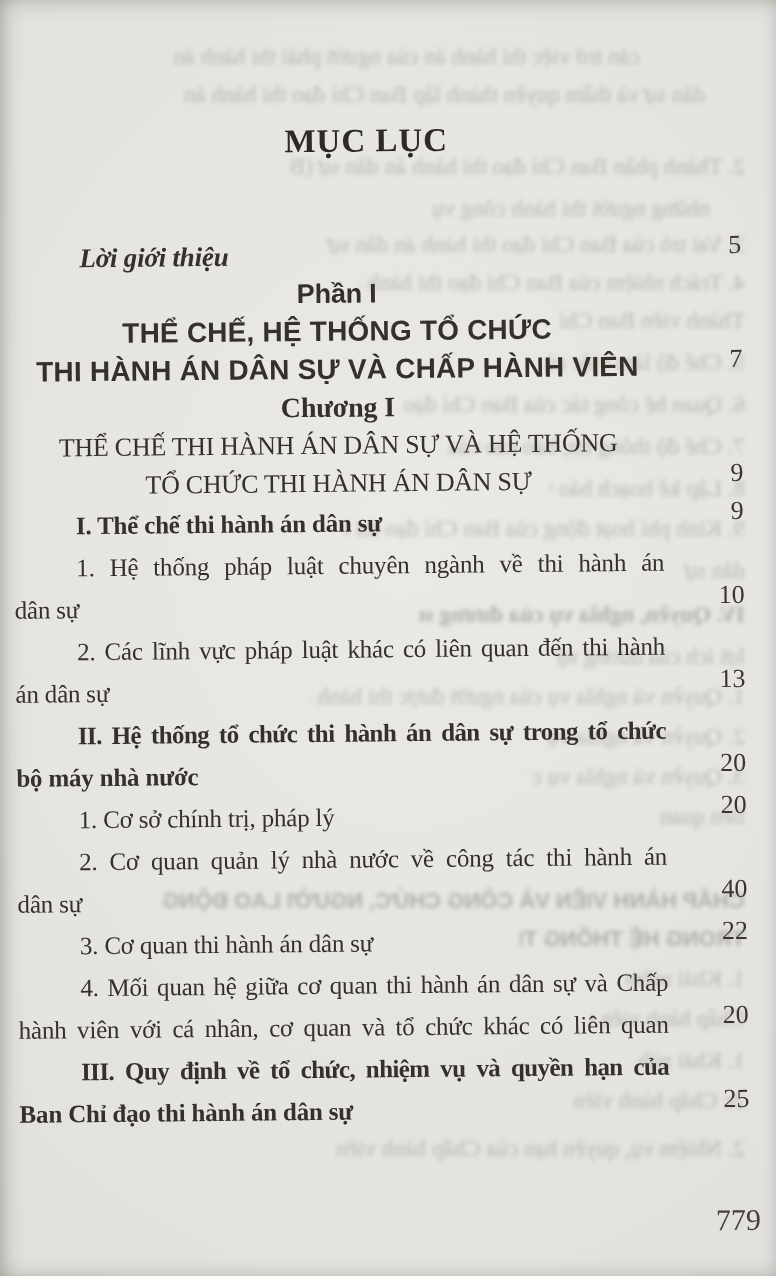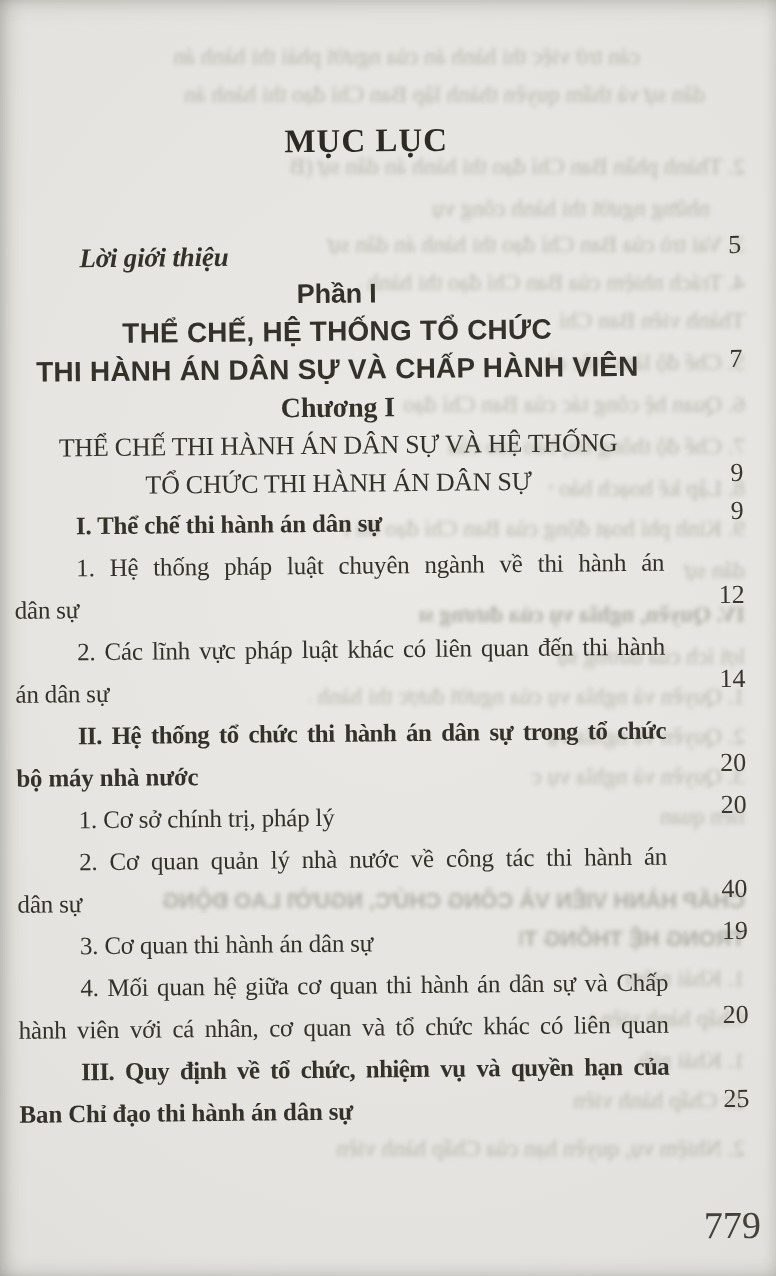--- a/index.html
+++ b/index.html
@@ -48,21 +48,21 @@
   .chap-cap .t{width:650px;text-align:center;font-size:26px;letter-spacing:-.3px;}
   .sect .t{padding-left:62px;font-weight:bold;}
   .sect-cont .t{font-weight:bold;}
   .item-first .t{padding-left:62px;}
   .justify .t{
     white-space:normal;text-align:justify;text-align-last:justify;
     width:650px;box-sizing:border-box;word-spacing:-.5px;
   }
   .sect.justify .t{letter-spacing:-.6px;word-spacing:-1px;}
   .folio{
-    position:absolute;right:15px;top:1203px;font-size:38px;color:#45413a;
+    position:absolute;right:15px;top:1203px;font-size:30px;color:#45413a;
     transform:rotate(-0.5deg);
     font-family:Liberation Serif, serif;
   }
 </style>
 </head>
 <body>
 
 <div class="page">
   <div id="bleed">
       <div class="bleed" style="left: 95px; top: 42px; width: 545px;">cản trở việc thi hành án của người phải thi hành án</div>
@@ -121,28 +121,28 @@
         </div>
         <div class="l sect">
           <span class="t">I. Thể chế thi hành án dân sự</span>
           <span class="num">9</span>
         </div>
         <div class="l item-first justify">
           <span class="t">1. Hệ thống pháp luật chuyên ngành về thi hành án</span>
         </div>
         <div class="l item-cont">
           <span class="t">dân sự</span>
-          <span class="num">12</span>
+          <span class="num">10</span>
         </div>
         <div class="l item-first justify">
           <span class="t">2. Các lĩnh vực pháp luật khác có liên quan đến thi hành</span>
         </div>
         <div class="l item-cont">
           <span class="t">án dân sự</span>
-          <span class="num">14</span>
+          <span class="num">13</span>
         </div>
         <div class="l sect justify">
           <span class="t">II. Hệ thống tổ chức thi hành án dân sự trong tổ chức</span>
         </div>
         <div class="l sect-cont">
           <span class="t">bộ máy nhà nước</span>
           <span class="num">20</span>
         </div>
         <div class="l item-first">
           <span class="t">1. Cơ sở chính trị, pháp lý</span>
@@ -150,21 +150,21 @@
         </div>
         <div class="l item-first justify">
           <span class="t">2. Cơ quan quản lý nhà nước về công tác thi hành án</span>
         </div>
         <div class="l item-cont">
           <span class="t">dân sự</span>
           <span class="num">40</span>
         </div>
         <div class="l item-first">
           <span class="t">3. Cơ quan thi hành án dân sự</span>
-          <span class="num">19</span>
+          <span class="num">22</span>
         </div>
         <div class="l item-first justify">
           <span class="t">4. Mối quan hệ giữa cơ quan thi hành án dân sự và Chấp</span>
         </div>
         <div class="l item-cont justify">
           <span class="t">hành viên với cá nhân, cơ quan và tổ chức khác có liên quan</span>
           <span class="num">20</span>
         </div>
         <div class="l sect justify">
           <span class="t">III. Quy định về tổ chức, nhiệm vụ và quyền hạn của</span>

